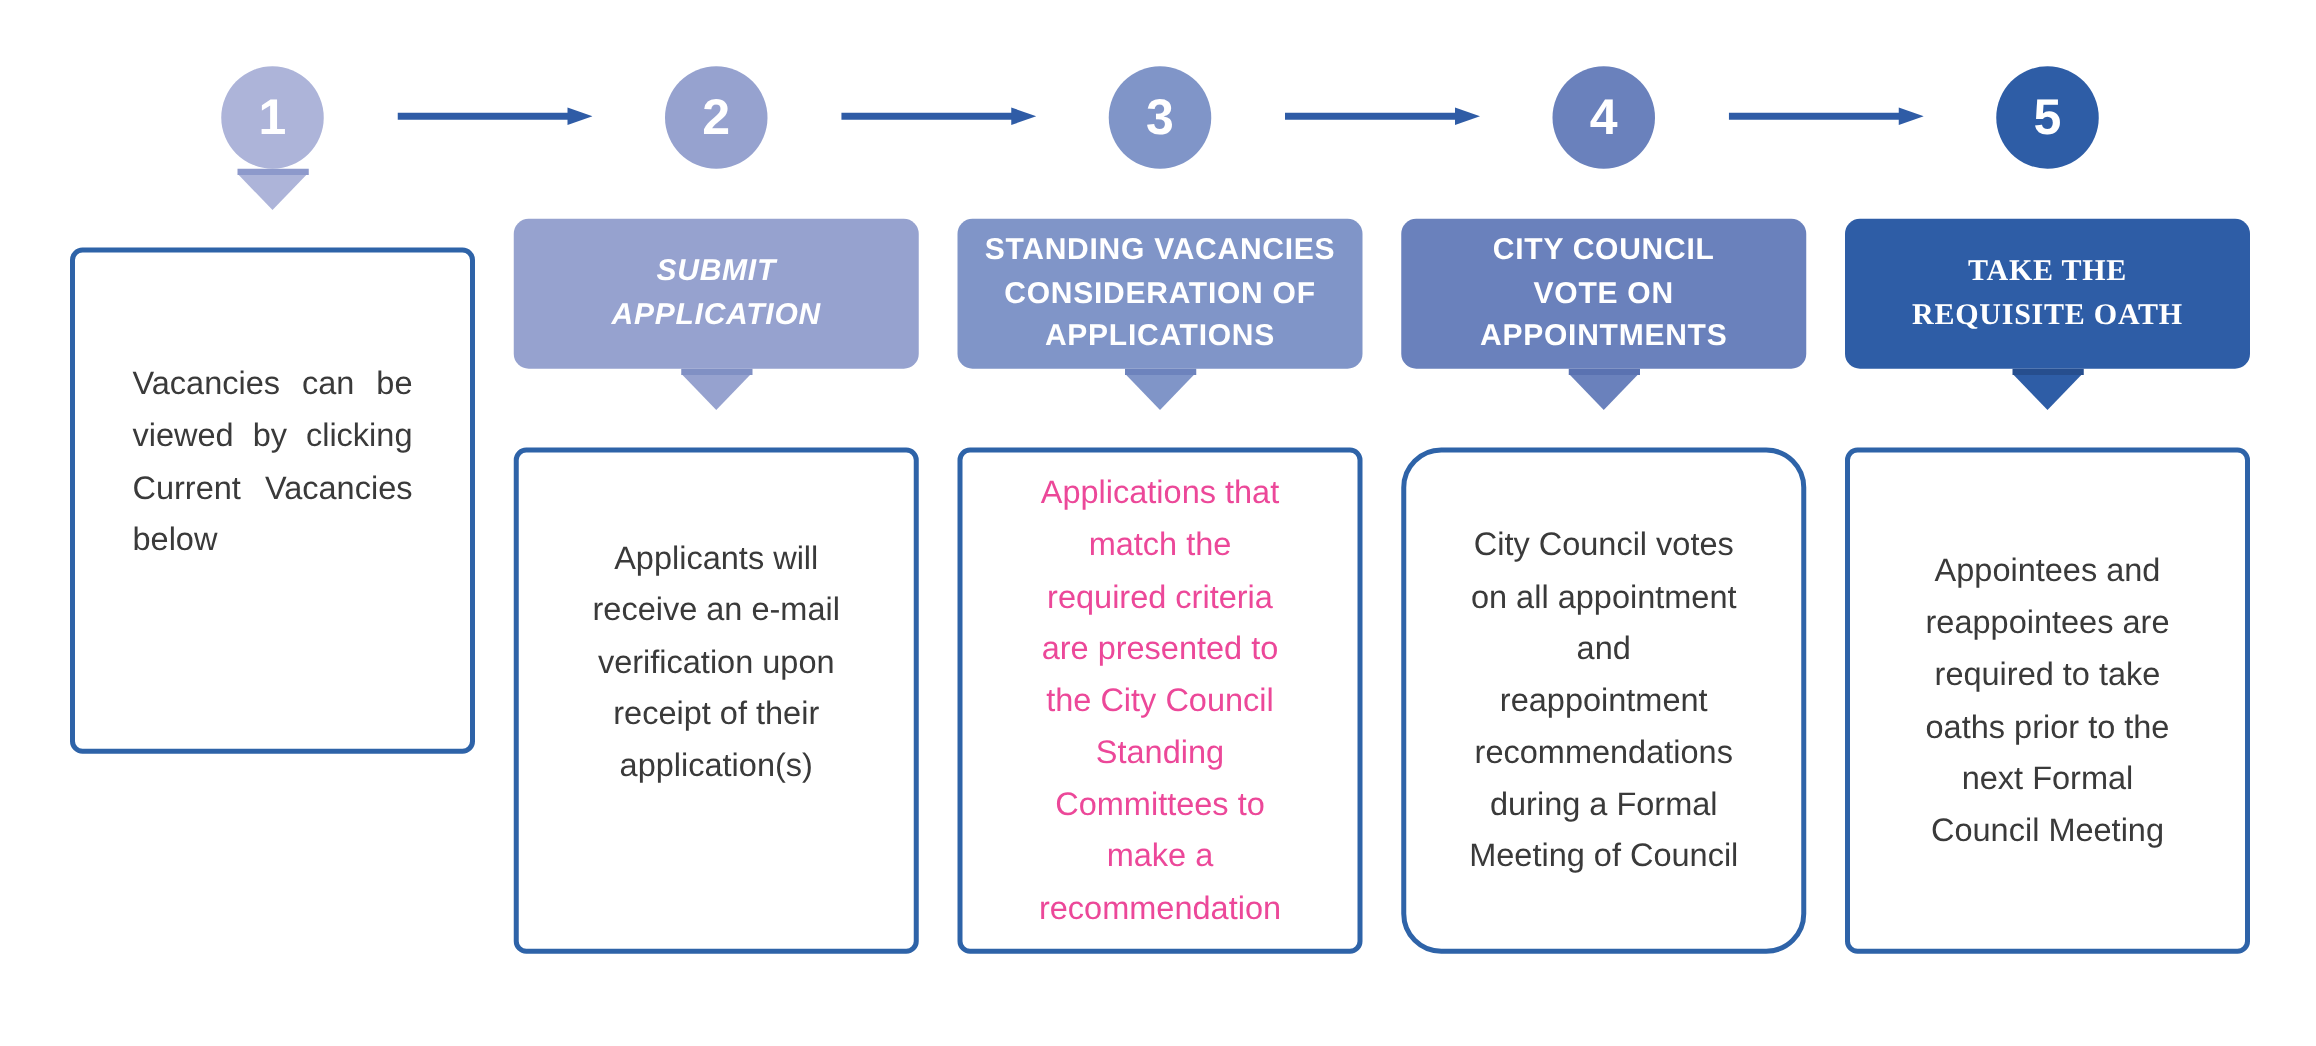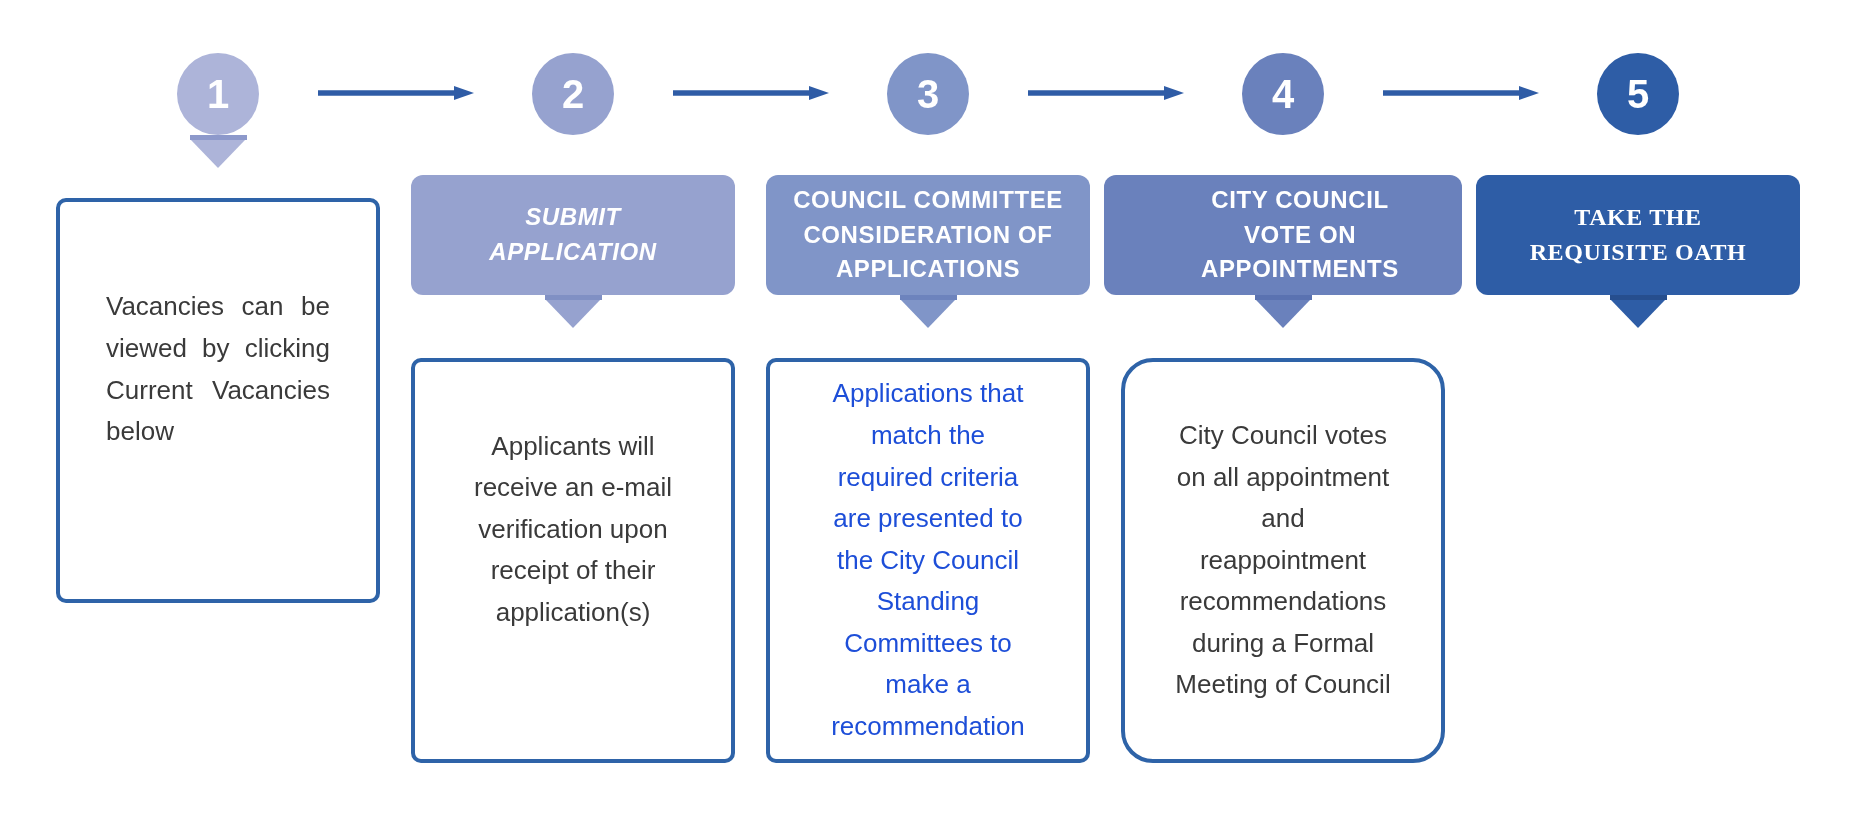--- a/index.html
+++ b/index.html
@@ -61,48 +61,51 @@
 APPLICATION</div>
     <div class="notch" style="background-color: rgb(128, 144, 196);"></div>
     <div class="tri" style="border-top-color: rgb(150, 162, 207);"></div>
     <div class="bodybox lift" style="border-color: rgb(46, 99, 168);">
       <p class="btext" style="color: rgb(58, 58, 58);">Applicants will receive an e-mail verification upon receipt of their application(s)</p>
     </div>
   </div>
 
   <div class="col">
     <div class="circle" style="background-color: rgb(128, 149, 200);">3</div>
-    <div class="banner" style="background-color: rgb(128, 149, 200);">COUNCIL COMMITTEE
+    <div class="banner" style="background-color: rgb(128, 149, 200);">STANDING VACANCIES
 CONSIDERATION OF
 APPLICATIONS</div>
     <div class="notch" style="background-color: rgb(109, 131, 189);"></div>
     <div class="tri" style="border-top-color: rgb(128, 149, 200);"></div>
     <div class="bodybox" style="border-color: rgb(46, 99, 168);">
-      <p class="btext" style="color: #1d4ed8;">Applications that match the required criteria are presented to the City Council Standing Committees to make a recommendation</p>
+      <p class="btext" style="color: #ec4899;">Applications that match the required criteria are presented to the City Council Standing Committees to make a recommendation</p>
     </div>
   </div>
 
   <div class="col">
     <div class="circle" style="background-color: rgb(106, 129, 188);">4</div>
-    <div class="banner" style="background-color: rgb(106, 129, 188); padding-left: 34px;">CITY COUNCIL
+    <div class="banner" style="background-color: rgb(106, 129, 188);">CITY COUNCIL
 VOTE ON
 APPOINTMENTS</div>
     <div class="notch" style="background-color: rgb(90, 114, 177);"></div>
     <div class="tri" style="border-top-color: rgb(106, 129, 188);"></div>
     <div class="bodybox" style="border-color: rgb(46, 99, 168); border-radius: 32px;">
       <p class="btext" style="color: rgb(58, 58, 58);">City Council votes on all appointment and reappointment recommendations during a Formal Meeting of Council</p>
     </div>
   </div>
 
   <div class="col">
     <div class="circle" style="background-color: rgb(46, 93, 166);">5</div>
     <div class="banner" style="background-color: rgb(46, 93, 166); font-family: Liberation Serif, serif;">TAKE THE
 REQUISITE OATH</div>
     <div class="notch" style="background-color: rgb(38, 78, 142);"></div>
     <div class="tri" style="border-top-color: rgb(46, 93, 166);"></div>
+    <div class="bodybox" style="border-color: rgb(46, 99, 168);">
+      <p class="btext" style="color: rgb(58, 58, 58);">Appointees and reappointees are required to take oaths prior to the next Formal Council Meeting</p>
+    </div>
   </div>
 
   <svg class="arrow" style="left: 318px; color: rgb(47, 92, 166);" width="156" height="18" viewBox="0 0 156 18">
     <line x1="0" y1="9" x2="137" y2="9" stroke="currentColor" stroke-width="5.5"></line>
     <path d="M136 2 L156 9 L136 16 Z" fill="currentColor"></path>
   </svg>
   <svg class="arrow" style="left: 673px; color: rgb(47, 92, 166);" width="156" height="18" viewBox="0 0 156 18">
     <line x1="0" y1="9" x2="137" y2="9" stroke="currentColor" stroke-width="5.5"></line>
     <path d="M136 2 L156 9 L136 16 Z" fill="currentColor"></path>
   </svg>

